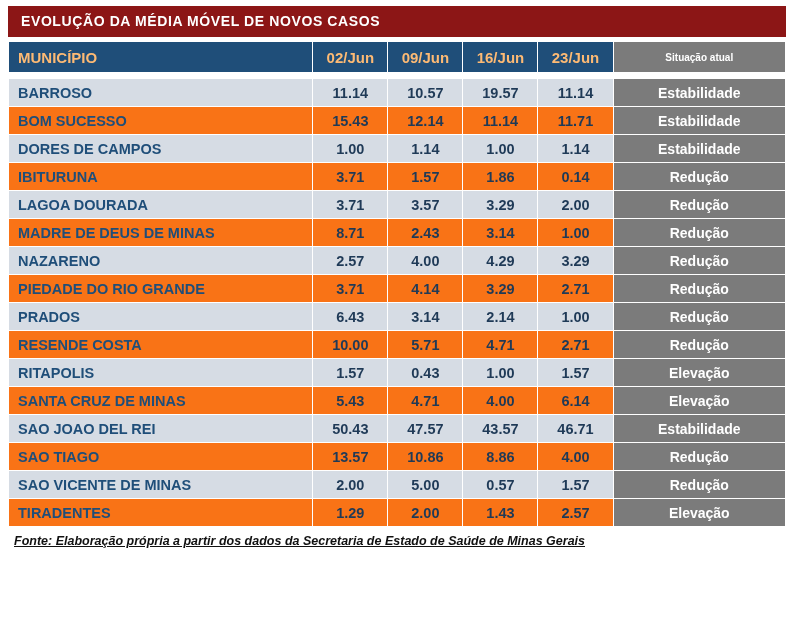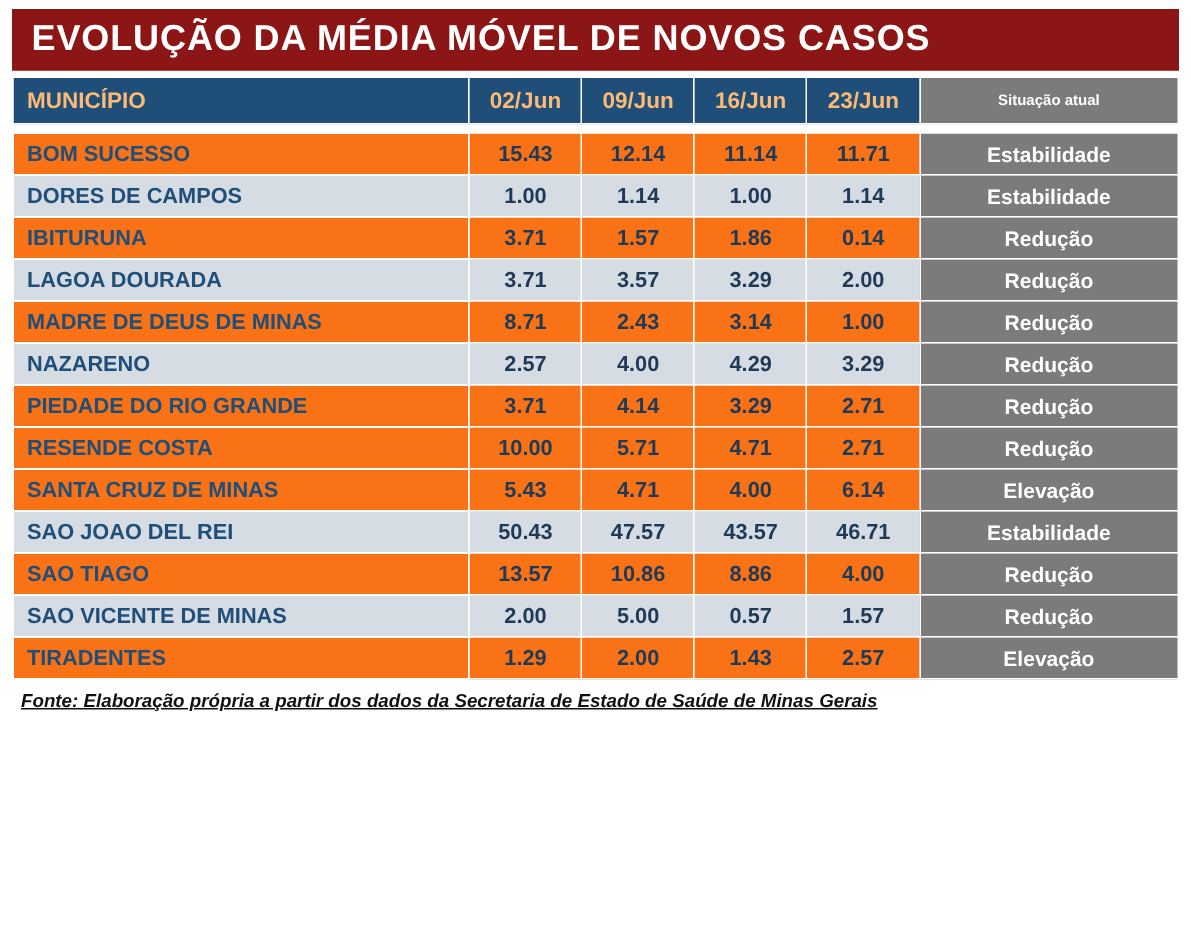--- a/index.html
+++ b/index.html
@@ -18,21 +18,21 @@
     height: 620px;
     background: #ffffff;
     box-sizing: border-box;
     padding: 6px 8px 0 8px;
     display: flex;
     flex-direction: column;
   }
   .title-bar {
     background: #8c1616;
     color: #ffffff;
-    font-size: 24px;
+    font-size: 14px;
     font-weight: bold;
     letter-spacing: 0.6px;
     padding: 7px 12px 8px 12px;
     line-height: 1;
     border: 1px solid #8c1616;
     margin-bottom: 4px;
   }
   table.main {
     border-collapse: collapse;
     width: 100%;
@@ -143,20 +143,28 @@
         <th class="hdr-date">09/Jun</th>
         <th class="hdr-date">16/Jun</th>
         <th class="hdr-date">23/Jun</th>
         <th class="hdr-sit">Situação atual</th>
       </tr>
       <tr class="spacer-row">
         <td colspan="6"></td>
       </tr>
     </thead>
     <tbody id="tbody">
+        <tr class="band-a">
+          <td class="mun">BARROSO</td>
+          <td class="val">11.14</td>
+          <td class="val">10.57</td>
+          <td class="val">19.57</td>
+          <td class="val">11.14</td>
+          <td class="sit">Estabilidade</td>
+        </tr>
         <tr class="band-b">
           <td class="mun">BOM SUCESSO</td>
           <td class="val">15.43</td>
           <td class="val">12.14</td>
           <td class="val">11.14</td>
           <td class="val">11.71</td>
           <td class="sit">Estabilidade</td>
         </tr>
         <tr class="band-a">
           <td class="mun">DORES DE CAMPOS</td>
@@ -199,27 +207,43 @@
           <td class="sit">Redução</td>
         </tr>
         <tr class="band-b">
           <td class="mun">PIEDADE DO RIO GRANDE</td>
           <td class="val">3.71</td>
           <td class="val">4.14</td>
           <td class="val">3.29</td>
           <td class="val">2.71</td>
           <td class="sit">Redução</td>
         </tr>
+        <tr class="band-a">
+          <td class="mun">PRADOS</td>
+          <td class="val">6.43</td>
+          <td class="val">3.14</td>
+          <td class="val">2.14</td>
+          <td class="val">1.00</td>
+          <td class="sit">Redução</td>
+        </tr>
         <tr class="band-b">
           <td class="mun">RESENDE COSTA</td>
           <td class="val">10.00</td>
           <td class="val">5.71</td>
           <td class="val">4.71</td>
           <td class="val">2.71</td>
           <td class="sit">Redução</td>
+        </tr>
+        <tr class="band-a">
+          <td class="mun">RITAPOLIS</td>
+          <td class="val">1.57</td>
+          <td class="val">0.43</td>
+          <td class="val">1.00</td>
+          <td class="val">1.57</td>
+          <td class="sit">Elevação</td>
         </tr>
         <tr class="band-b">
           <td class="mun">SANTA CRUZ DE MINAS</td>
           <td class="val">5.43</td>
           <td class="val">4.71</td>
           <td class="val">4.00</td>
           <td class="val">6.14</td>
           <td class="sit">Elevação</td>
         </tr>
         <tr class="band-a">

